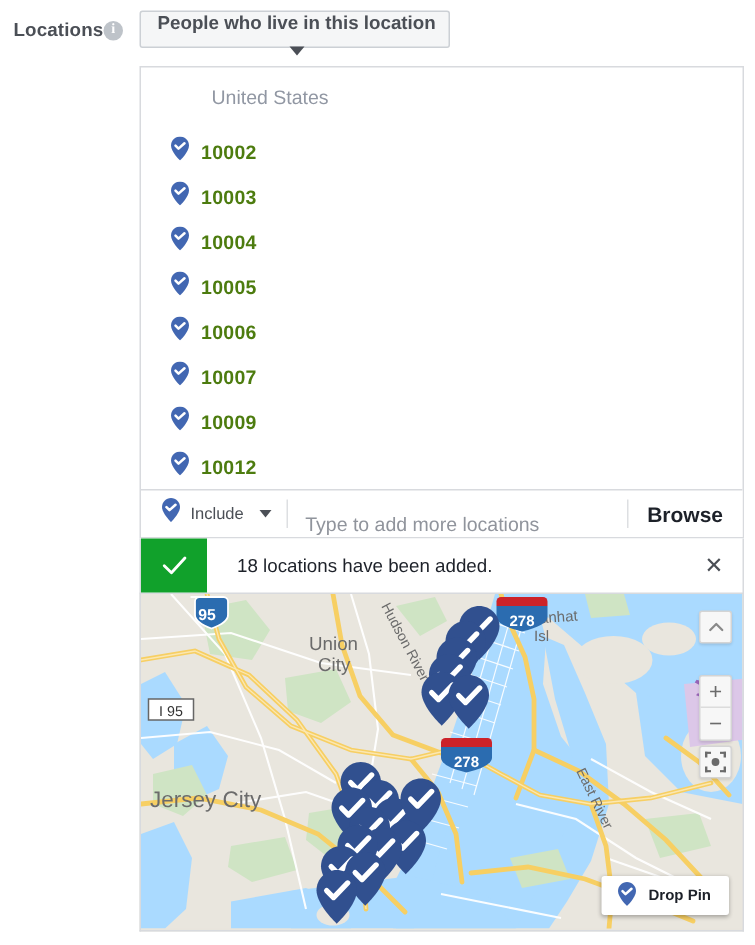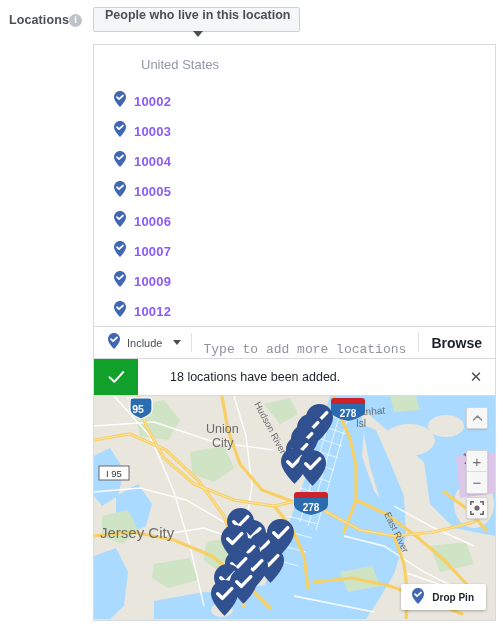--- a/index.html
+++ b/index.html
@@ -41,61 +41,61 @@
   }
   .country {
     position:absolute; left:15px; top:12px;
     font-size:13px; color:#9197a3;margin-left:32px;
   }
   .loc-list { position:absolute; left:0; top:41px; width:100%; }
   .loc-item {
     height:30px; display:flex; align-items:center; padding-left:20px; gap:8px;
     cursor:pointer;
   }
-  .loc-name { font-size:13px; font-weight:bold; color:#8b5cf6; letter-spacing:.2px; }
+  .loc-name { font-size:13px; font-weight:bold; color:#4d7c0f; letter-spacing:.2px; }
 
   .pin { display:inline-block; flex:0 0 auto; }
 
   
   .inc-bar {
     position:absolute; left:0; bottom:0; width:100%; height:32px;
     border-top:1px solid #d8dade; display:flex; align-items:center;
     background:#fff;
   }
   .inc-drop {
     display:flex; align-items:center; gap:7px; padding:0 10px 0 14px;
     height:100%; cursor:pointer;
   }
   .inc-label { font-size:11px; color:#4b4f56; }
   .caret-sm { width:0;height:0;border-left:4.5px solid transparent;border-right:4.5px solid transparent;border-top:5.5px solid #4b4f56; margin-left:4px;}
   .vdiv { width:1px; height:19px; background:#dddfe2; }
   .loc-input {
     flex:1; border:0; outline:0; background:transparent;
     font-size:13px; color:#1d2129; padding:0 10px 0 11px;
-    font-family:Liberation Mono, monospace;
+    font-family:Liberation Sans, sans-serif;
     margin-top:14px;
   }
   .loc-input::placeholder { color:#90949c; }
   .browse {
     font-size:14px; font-weight:bold; color:#1d2129;
     padding:0 13px 0 12px; cursor:pointer; white-space:nowrap;
   }
 
   
   .toast {
     position:absolute; left:93px; top:359px; width:403px; height:37px;
     border-left:1px solid #d8dade; border-right:1px solid #d8dade;
     border-bottom:1px solid #d8dade;
     background:#fff; display:flex; align-items:center;
   }
   .toast-ok {
     width:44px; height:100%; background:#11a12b;
     display:flex; align-items:center; justify-content:center;
   }
-  .toast-msg { flex:1; font-size:12.5px; color:#1d2129; padding-left:32px; }
+  .toast-msg { flex:1; font-size:12.5px; color:#1d2129; padding-left:20px; }
   .toast-x { width:38px; text-align:center; color:#4b4f56; font-size:15px; cursor:pointer; }
 
   
   .map {
     position:absolute; left:93px; top:396px; width:403px; height:225px;
     overflow:hidden; background:#e8e5dd; border:1px solid #d8dade; border-top:0;
   }
   .map-svg { position:absolute; left:0; top:0; }
 
   .mlabel { font-family:"Liberation Sans", sans-serif; fill:#6b6b6b; }

